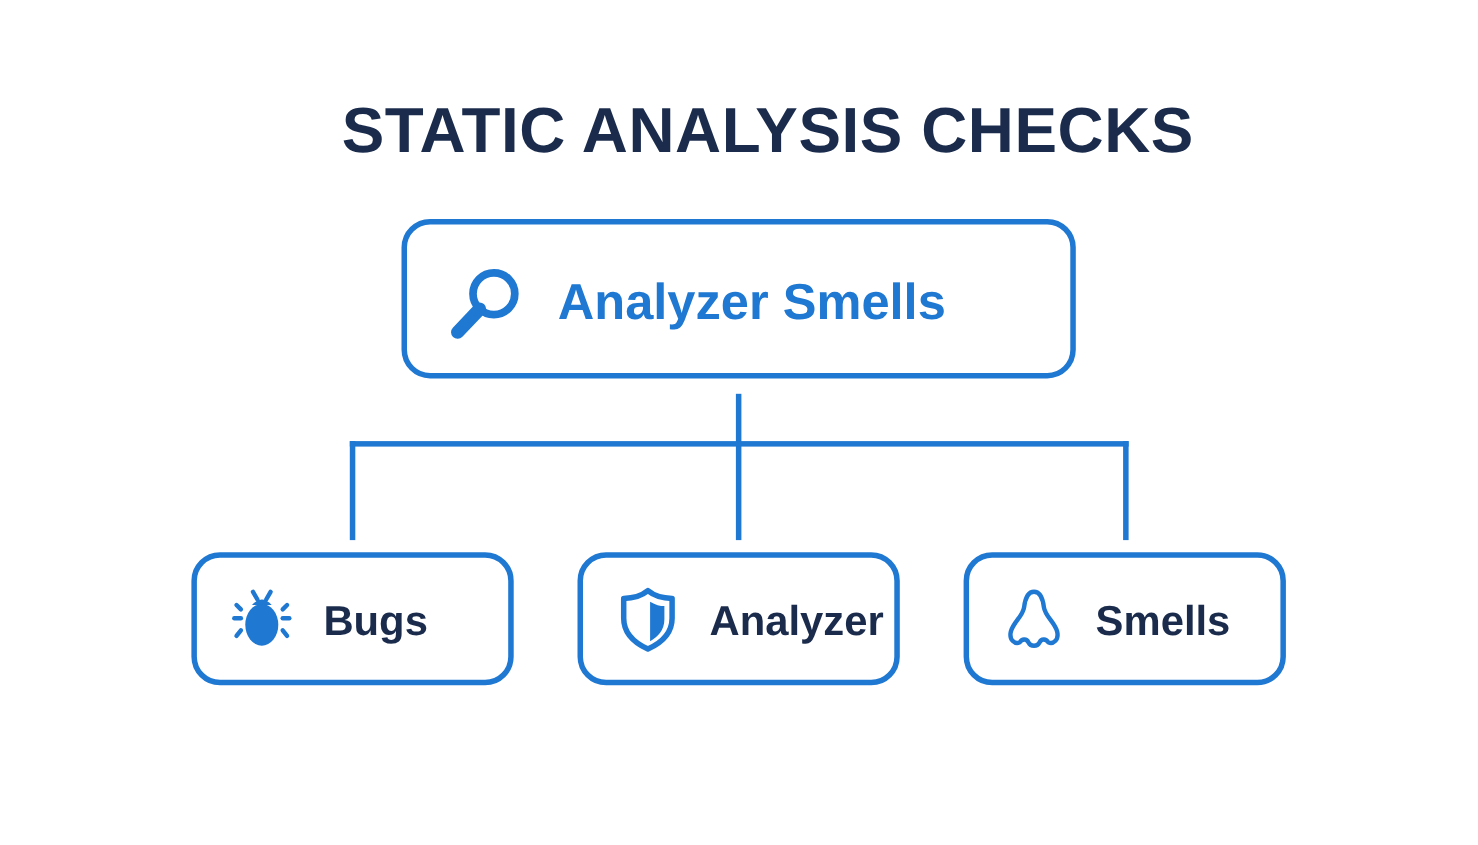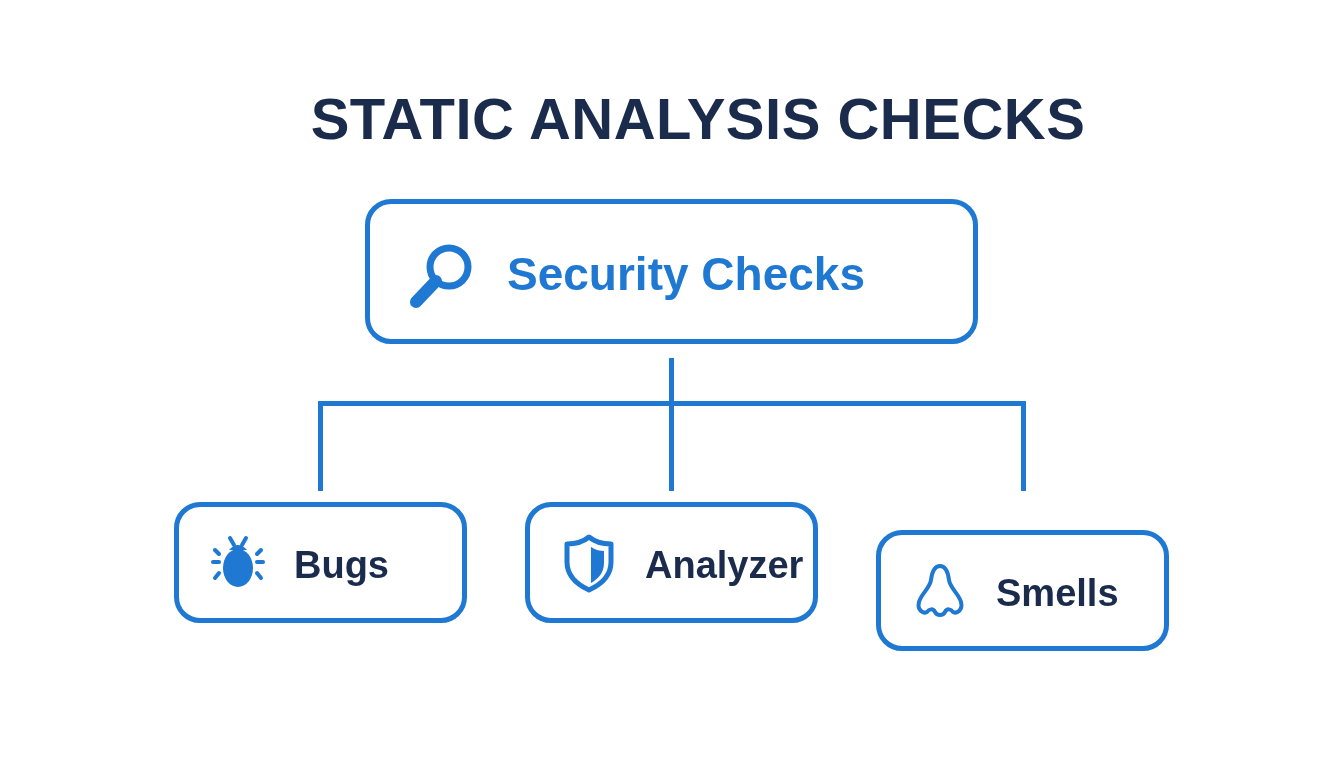--- a/index.html
+++ b/index.html
@@ -36,21 +36,21 @@
 </head>
 <body>
 
 <div class="title">STATIC ANALYSIS CHECKS</div>
 
 <div class="box root">
   <svg class="icon" viewBox="0 0 80 80">
     <circle cx="47" cy="31" r="19" fill="none" stroke="#1f78d1" stroke-width="7"></circle>
     <line x1="34" y1="45" x2="14" y2="66" stroke="#1f78d1" stroke-width="12" stroke-linecap="round"></line>
   </svg>
-  <span class="label">Security Checks</span>
+  <span class="label">Analyzer Smells</span>
 </div>
 
 <div class="line" style="left:669px; top:358px; width:5px; height:133px;"></div>
 <div class="line" style="left:318px; top:401px; width:708px; height:5px;"></div>
 <div class="line" style="left:318px; top:401px; width:5px; height:90px;"></div>
 <div class="line" style="left:1021px; top:401px; width:5px; height:90px;"></div>
 
 <div class="box child" style="left:174px;">
   <svg class="icon" viewBox="0 0 62 62">
     <g stroke="#1f78d1" stroke-width="4" stroke-linecap="round" fill="none">
@@ -70,18 +70,18 @@
 </div>
 
 <div class="box child" style="left:525px;">
   <svg class="icon" viewBox="0 0 62 62">
     <path d="M31 5 C25 10 16 12 9 12 L9 30 C9 44 20 53 31 58 C42 53 53 44 53 30 L53 12 C46 12 37 10 31 5 Z" fill="none" stroke="#1f78d1" stroke-width="5" stroke-linejoin="round"></path>
     <path d="M33 15 C38 18 42 19 46 19 L46 31 C46 41 40 47 33 51 Z" fill="#1f78d1"></path>
   </svg>
   <span class="label">Analyzer</span>
 </div>
 
-<div class="box child" style="left:876px;margin-top:28px;">
+<div class="box child" style="left:876px;">
   <svg class="icon" viewBox="0 0 62 62">
     <path d="M31 6 C25 6 23 12 22 20 C21 28 12 34 10 42 C8 50 14 54 18 52 C20 49 24 48 26 52 C28 56 34 56 36 52 C38 48 42 49 44 52 C48 54 54 50 52 42 C50 34 41 28 40 20 C39 12 37 6 31 6 Z" fill="none" stroke="#1f78d1" stroke-width="4" stroke-linejoin="round"></path>
   </svg>
   <span class="label">Smells</span>
 </div>
 
 </body></html>

